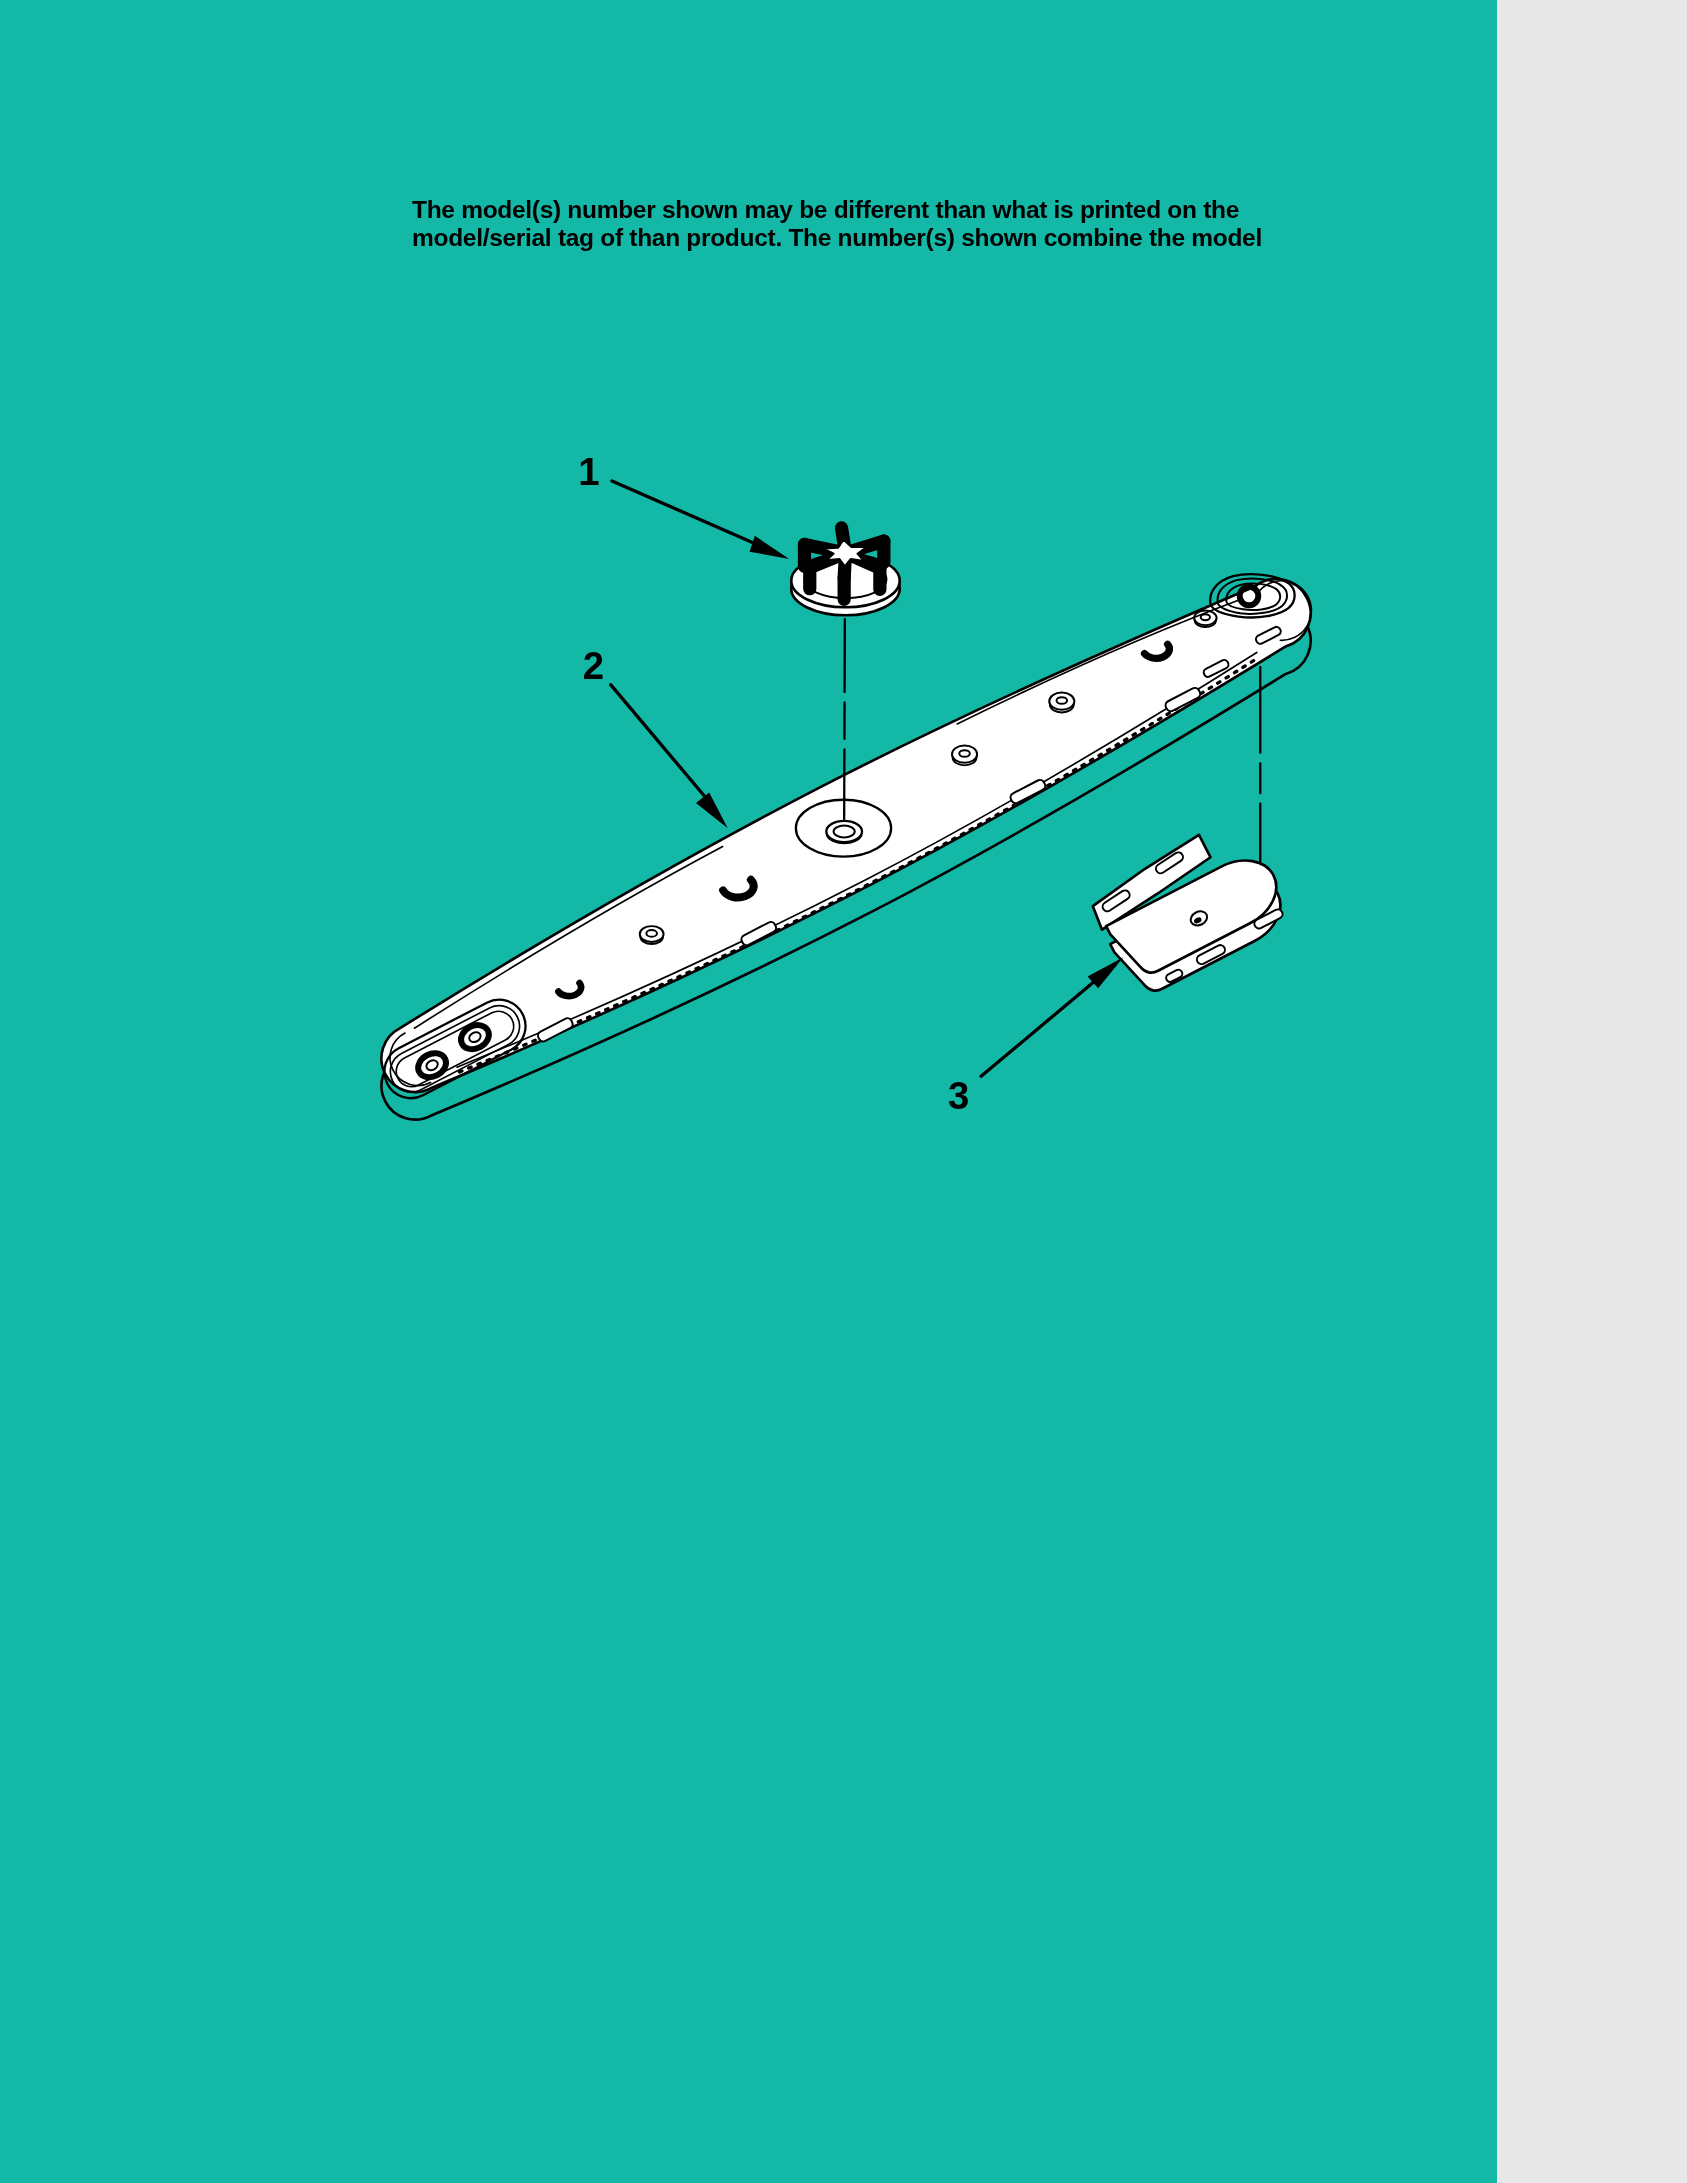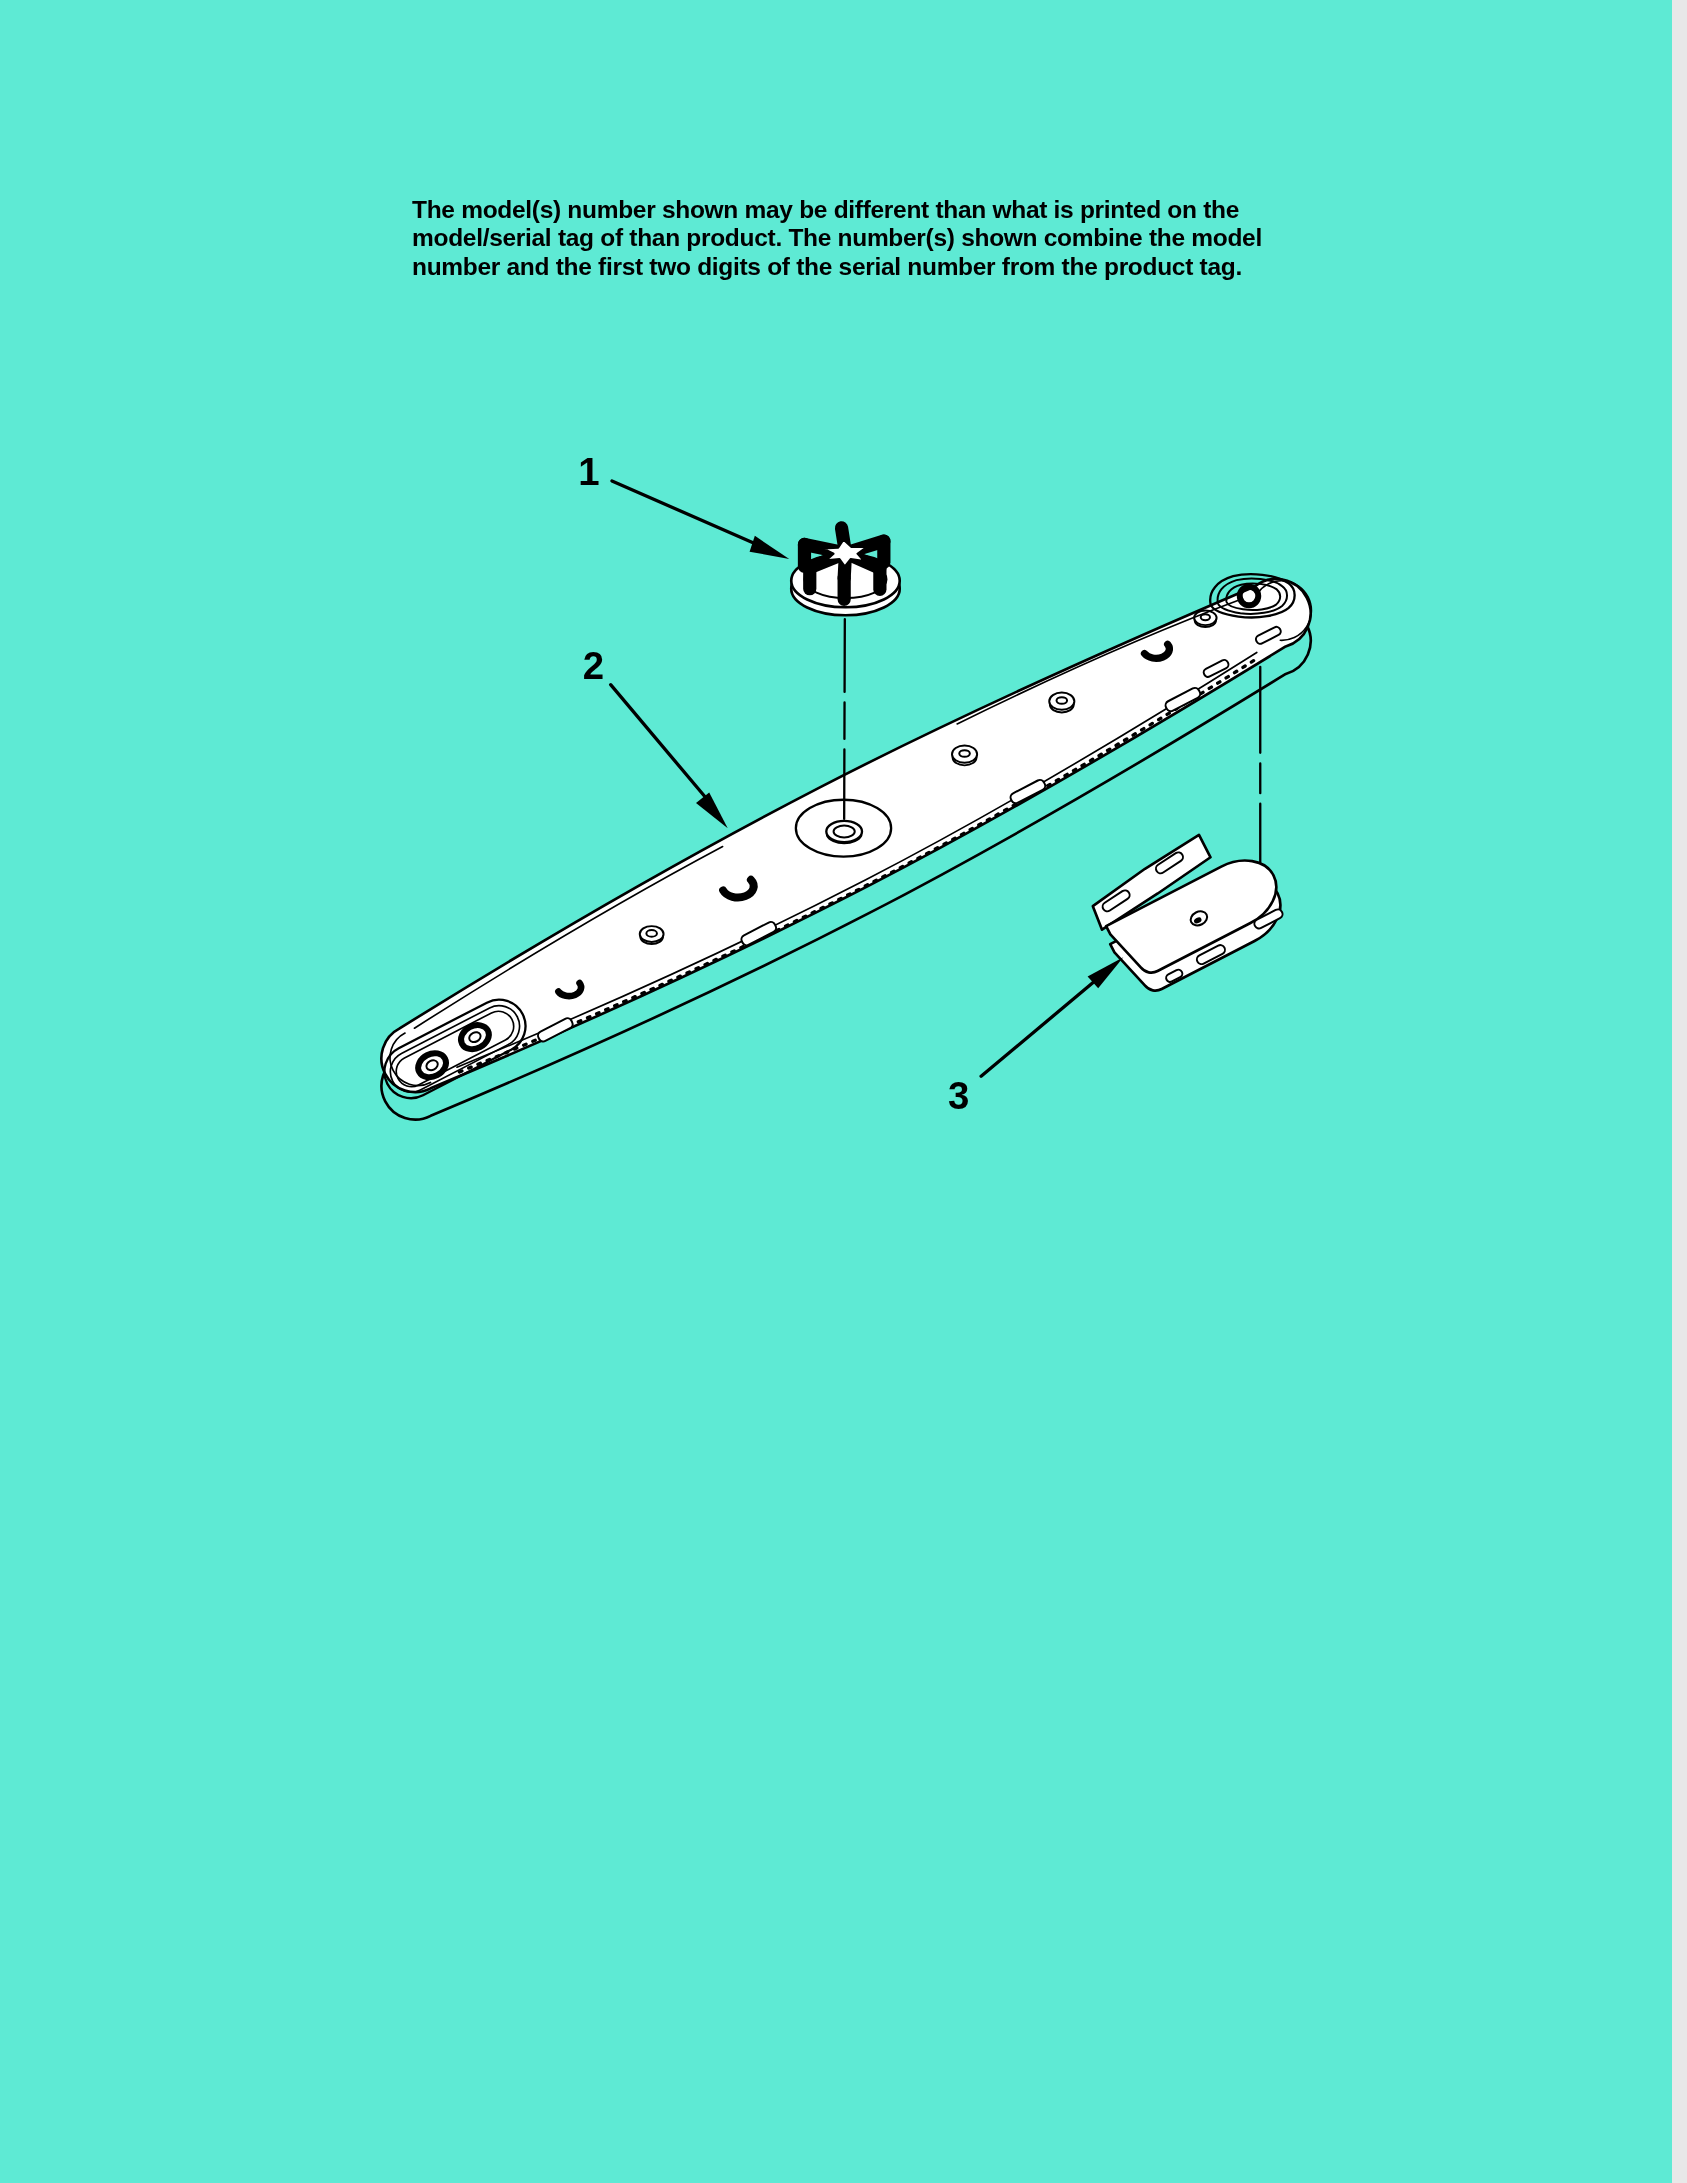--- a/index.html
+++ b/index.html
@@ -1,20 +1,20 @@
 <!DOCTYPE html>
 <html style="font-size:10.6px"><head>
 <meta charset="utf-8">
 <style>
   html, body { margin: 0; padding: 0; background: #e8e8e8; }
   .page {
     position: relative;
-    width: 1672px;
+    width: 1497px;
     height: 2183px;
-    background: #5eead4;
+    background: #14b8a6;
     overflow: hidden;
     font-family: "Liberation Sans", sans-serif;
   }
   .note {
     position: absolute;
     left: 412px;
     top: 196px;
     color: #000;
     font-size: 24.5px;
     font-weight: bold;
@@ -41,21 +41,20 @@
   }
 </style>
 </head>
 <body>
 
 <div class="page">
 
   <div class="note">
     <div class="note-line">The model(s) number shown may be different than what is printed on the</div>
     <div class="note-line">model/serial tag of than product. The number(s) shown combine the model</div>
-    <div class="note-line">number and the first two digits of the serial number from the product tag.</div>
   </div>
 
   <svg class="diagram" viewBox="0 0 2550 3300">
 
     <g transform="translate(627,1599) rotate(-27.33)">
 
       <g transform="translate(-19,37)">
         <path class="ln" stroke-width="4" d="M 0,-50 C 250,-70 480,-82 730,-82 C 980,-82 1240,-66 1455,-50
              A 52,52 0 1 1 1455,52
              C 1240,68 980,84 730,84 C 480,84 250,72 0,52

